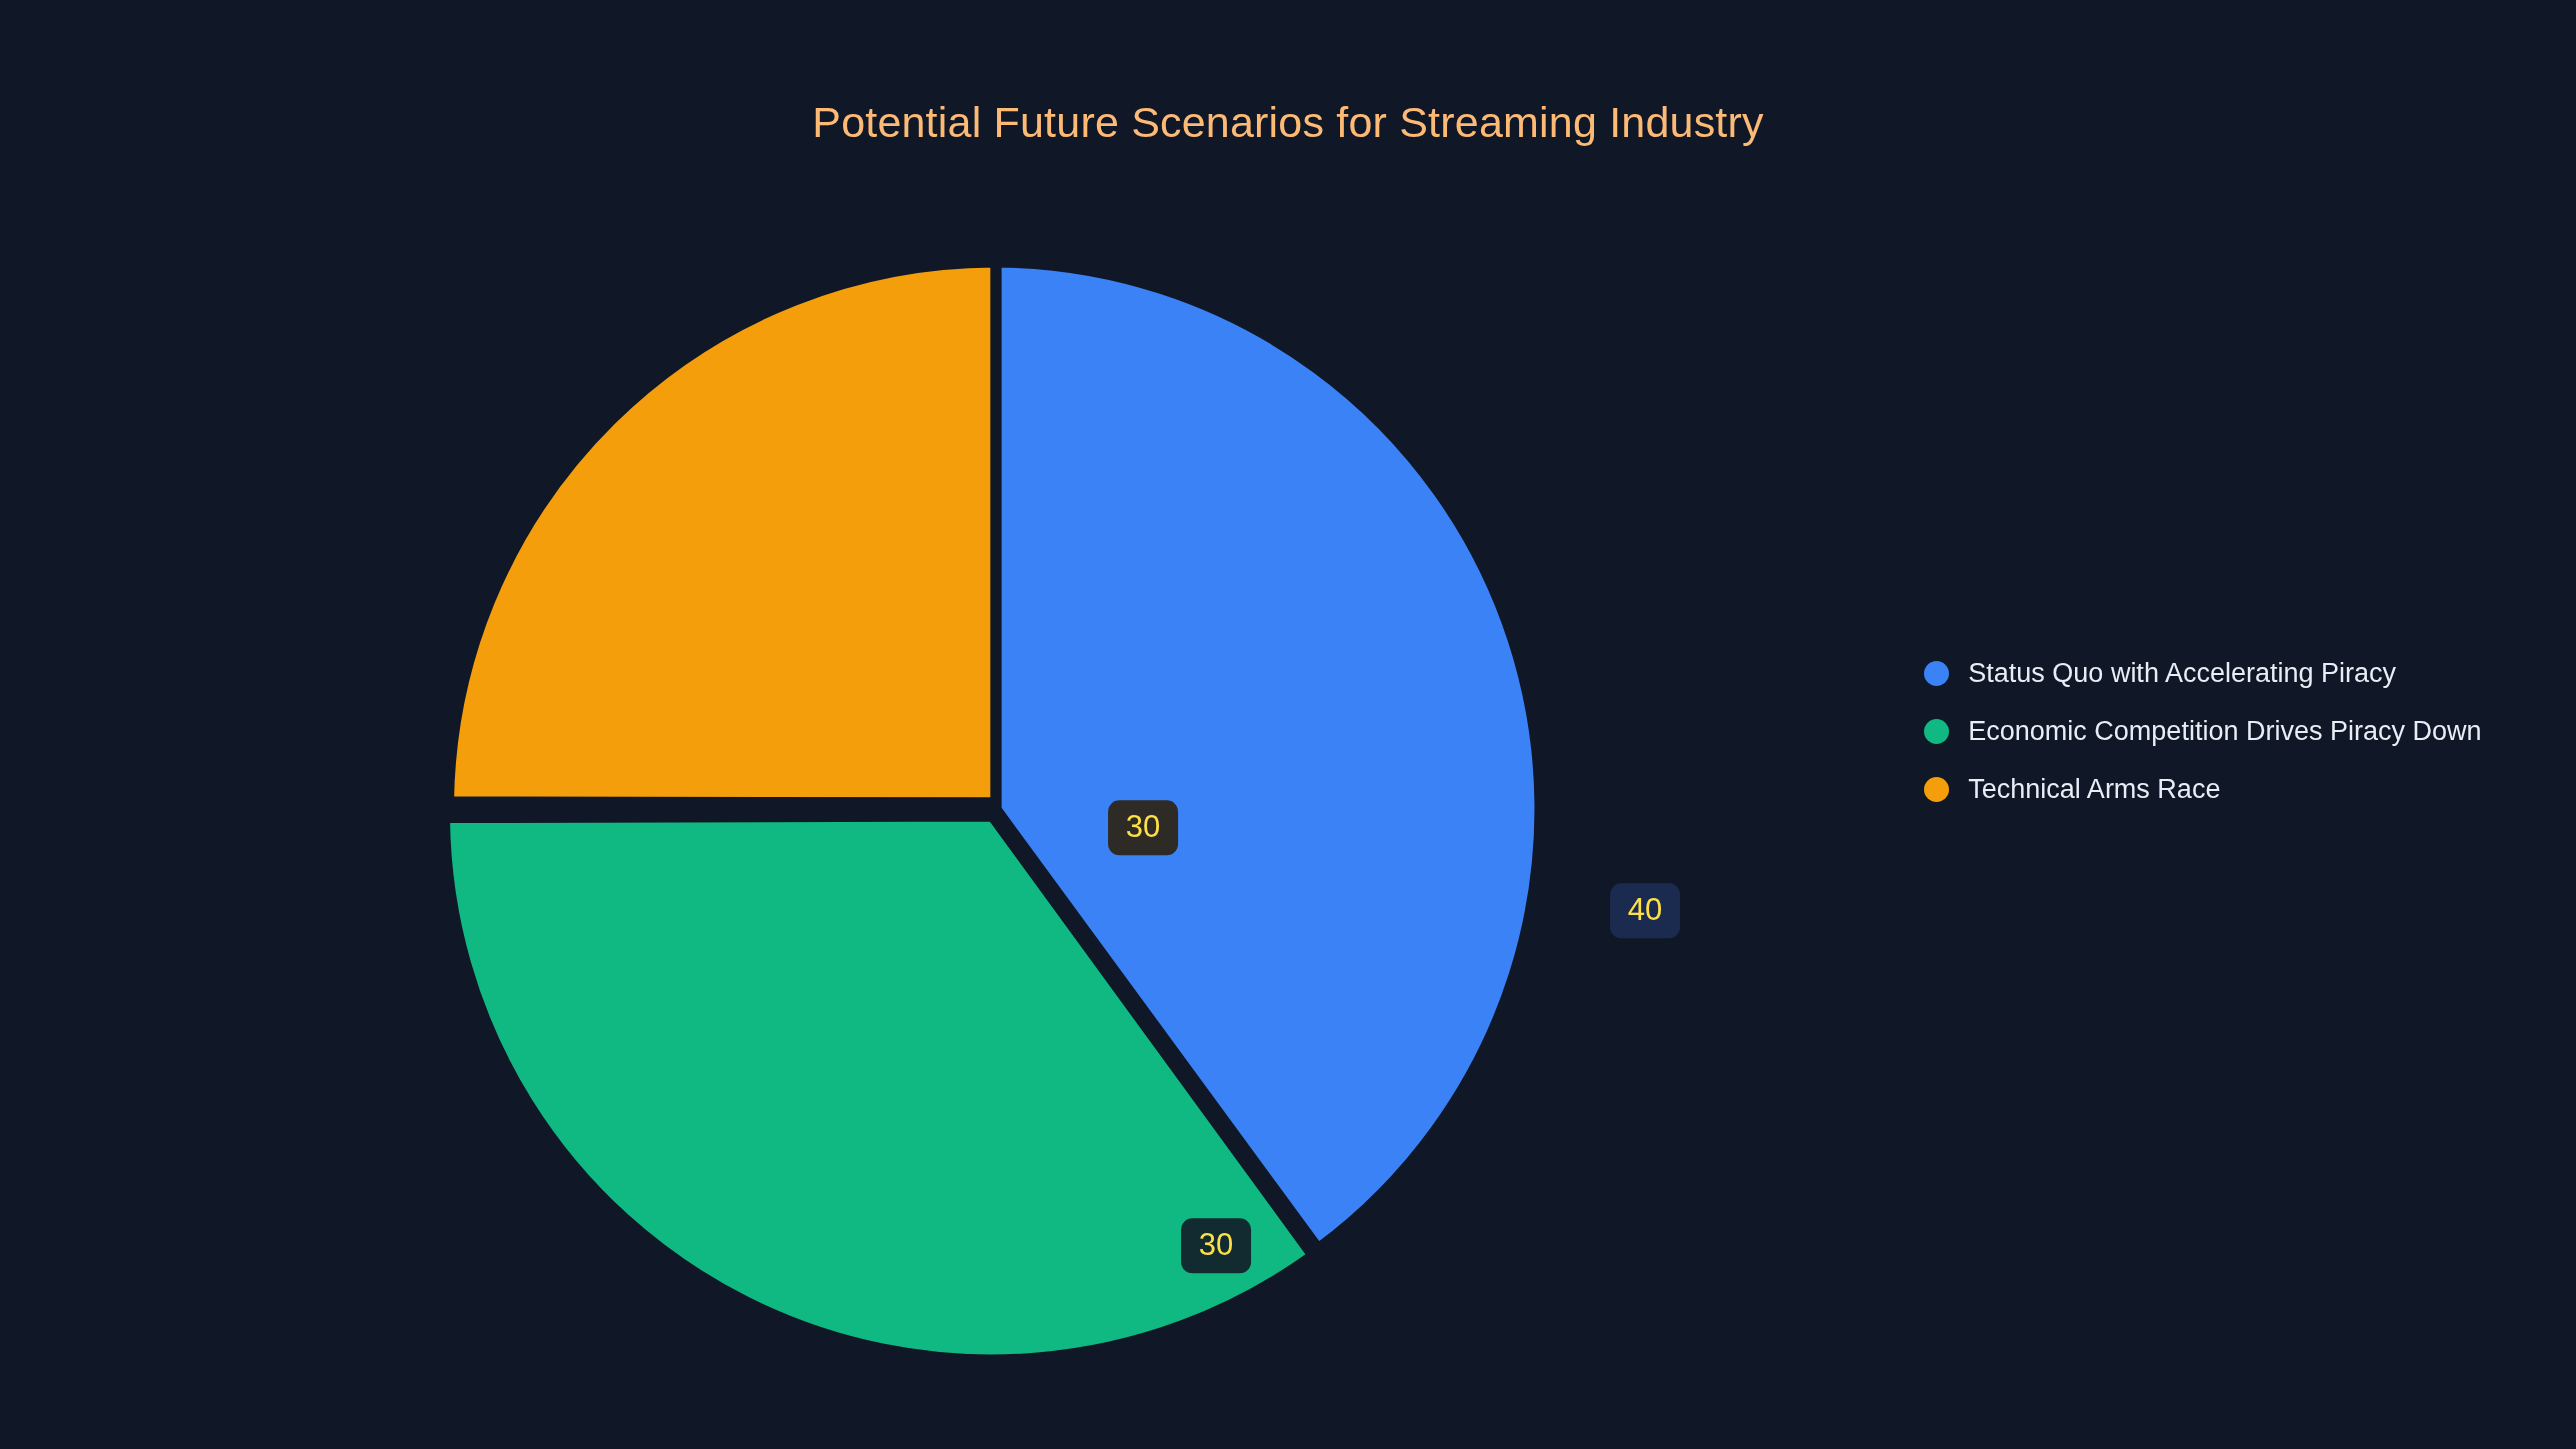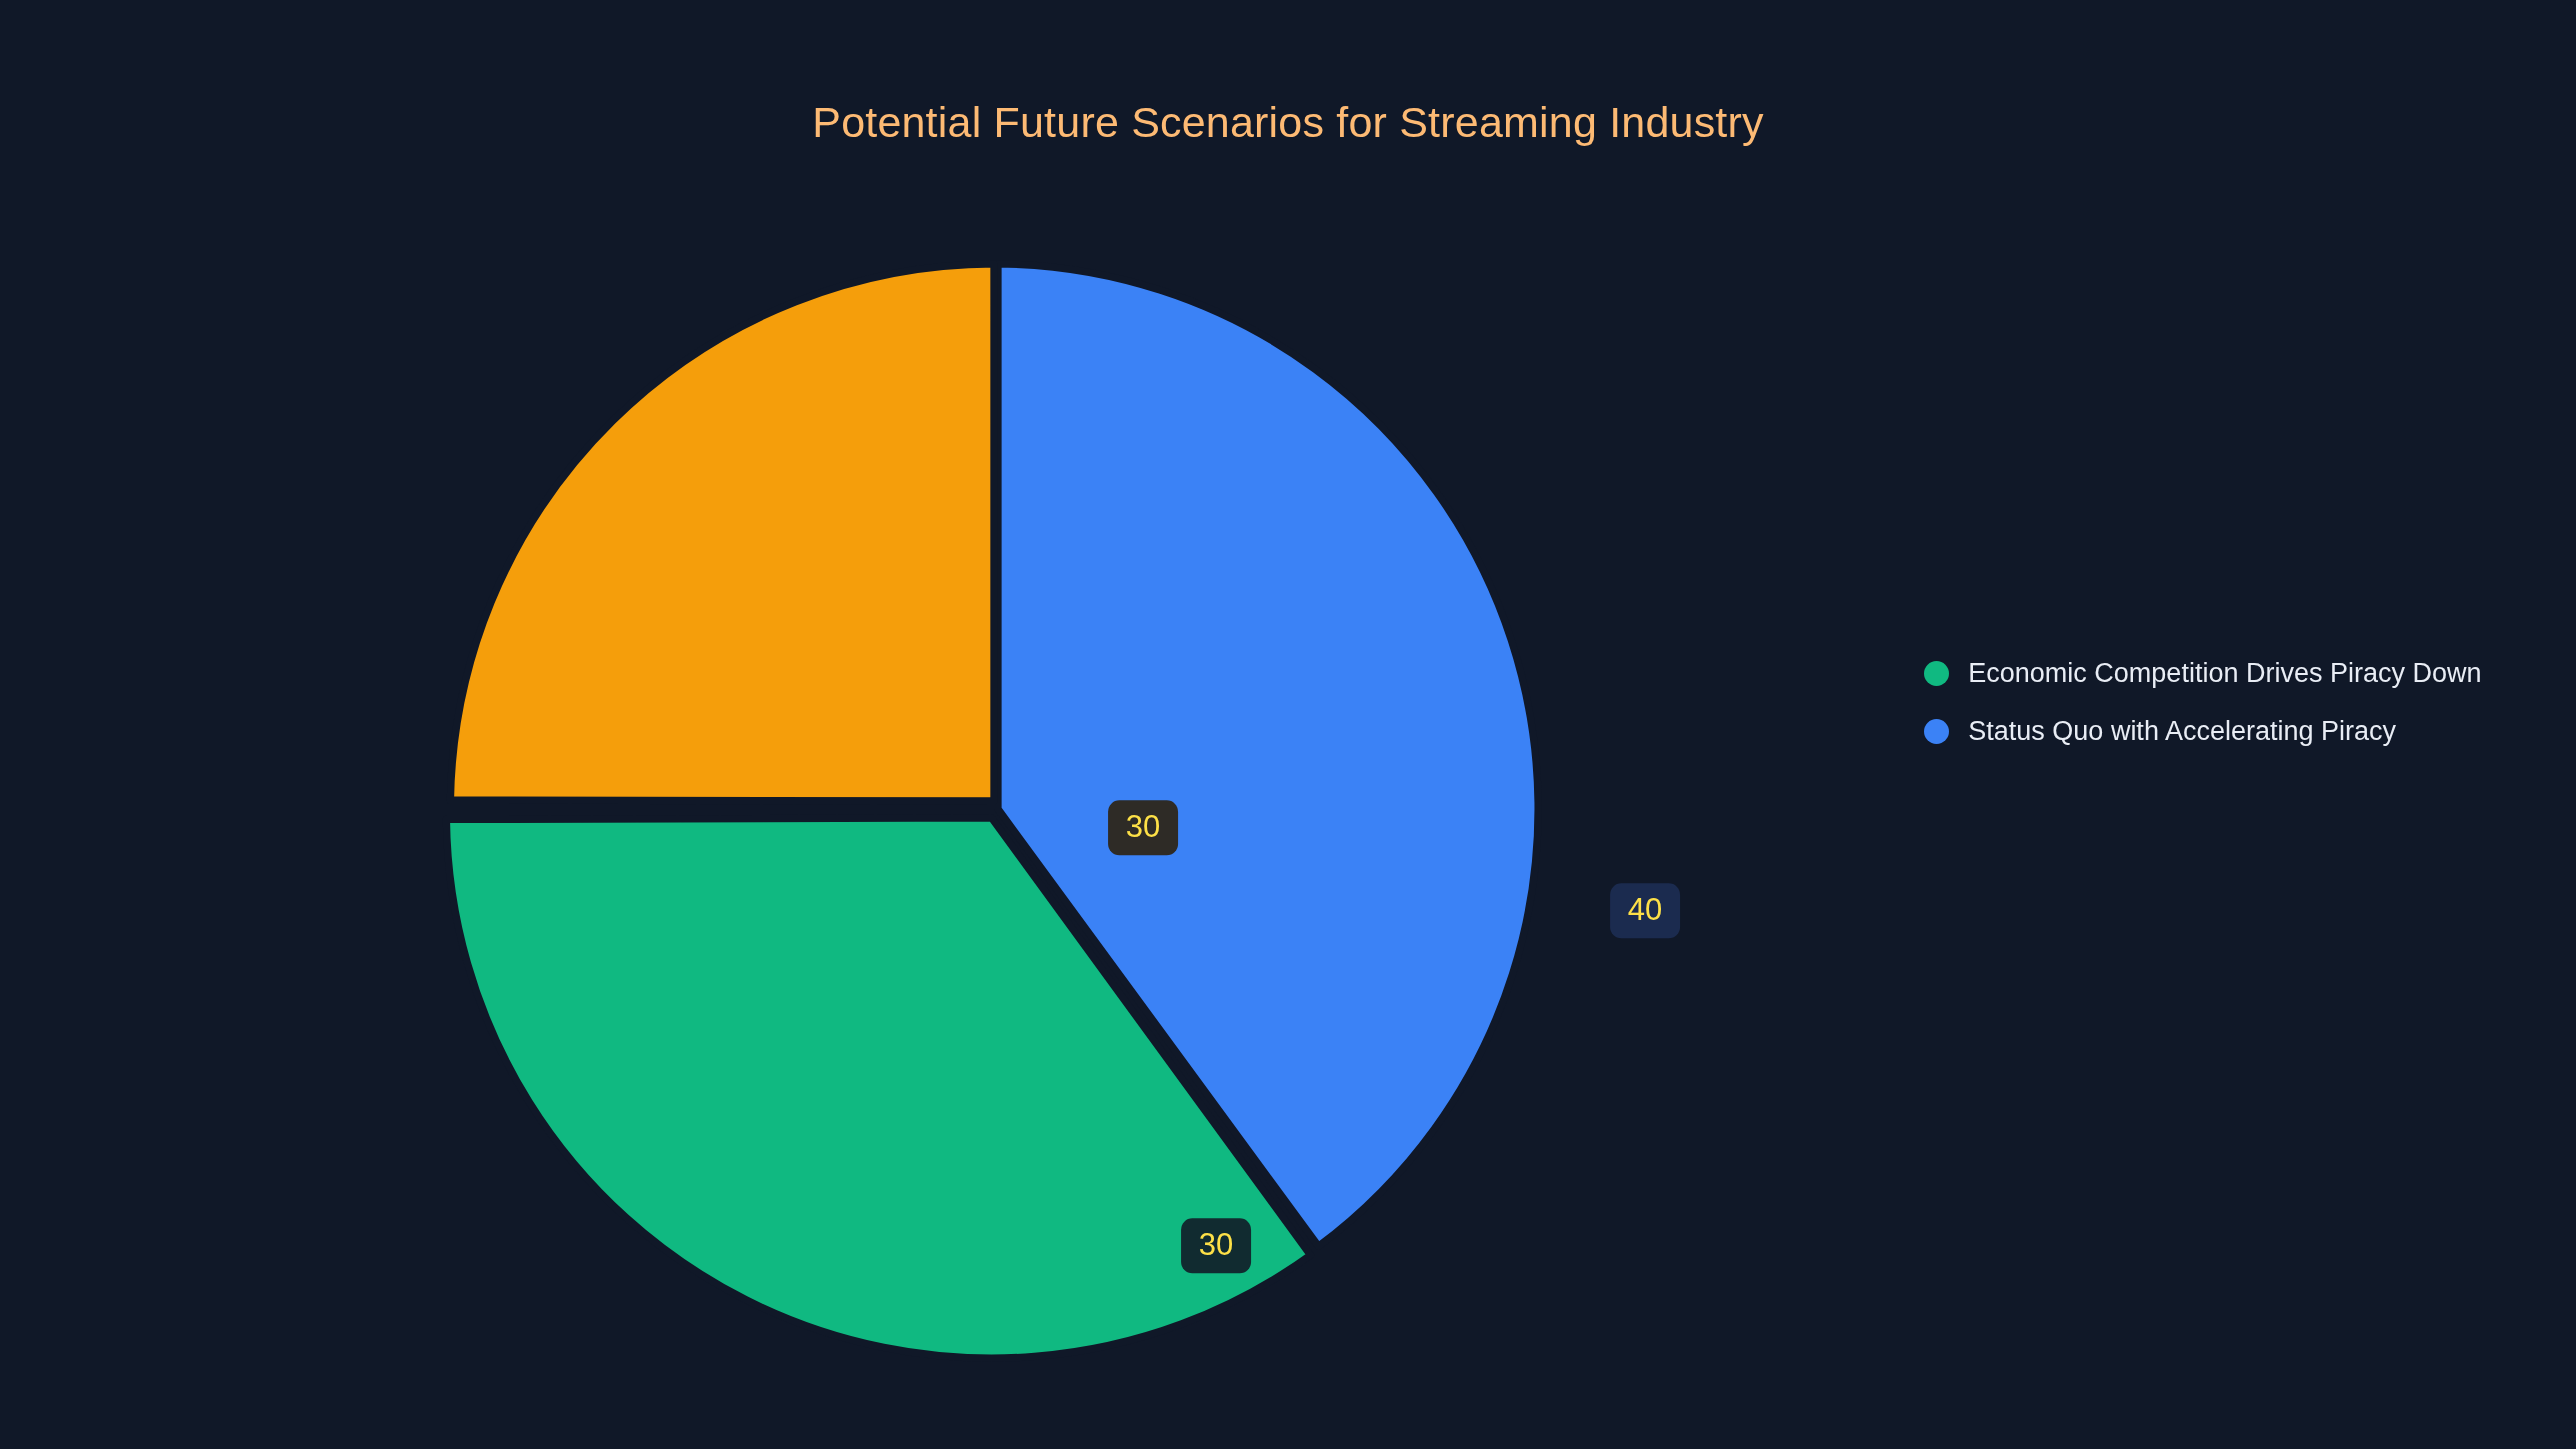--- a/index.html
+++ b/index.html
@@ -130,23 +130,27 @@
     <div id="badge-layer">
         <div class="value-badge on-blue" style="left: 1645px; top: 911px;">40</div>
         <div class="value-badge on-green" style="left: 1216px; top: 1246px;">30</div>
         <div class="value-badge on-orange" style="left: 1143px; top: 828px;">30</div>
       </div>
 
   </div>
 
   <div id="legend">
       <div class="legend-item">
+        <span class="legend-swatch" style="background: rgb(59, 130, 246);"></span>
+        <span class="legend-label">Status Quo with Accelerating Piracy</span>
+      </div>
+      <div class="legend-item">
         <span class="legend-swatch" style="background: rgb(16, 185, 129);"></span>
         <span class="legend-label">Economic Competition Drives Piracy Down</span>
       </div>
       <div class="legend-item">
-        <span class="legend-swatch" style="background: rgb(59, 130, 246);"></span>
-        <span class="legend-label">Status Quo with Accelerating Piracy</span>
+        <span class="legend-swatch" style="background: rgb(245, 158, 11);"></span>
+        <span class="legend-label">Technical Arms Race</span>
       </div>
     </div>
 
 </div>
 
 
 </body></html>

